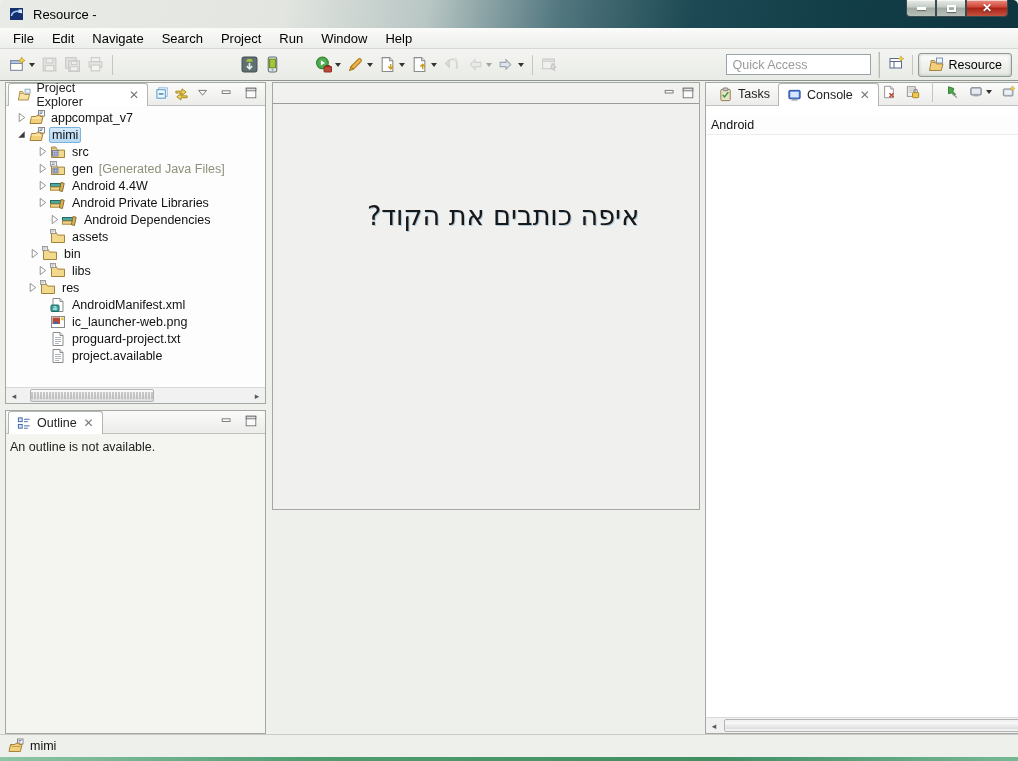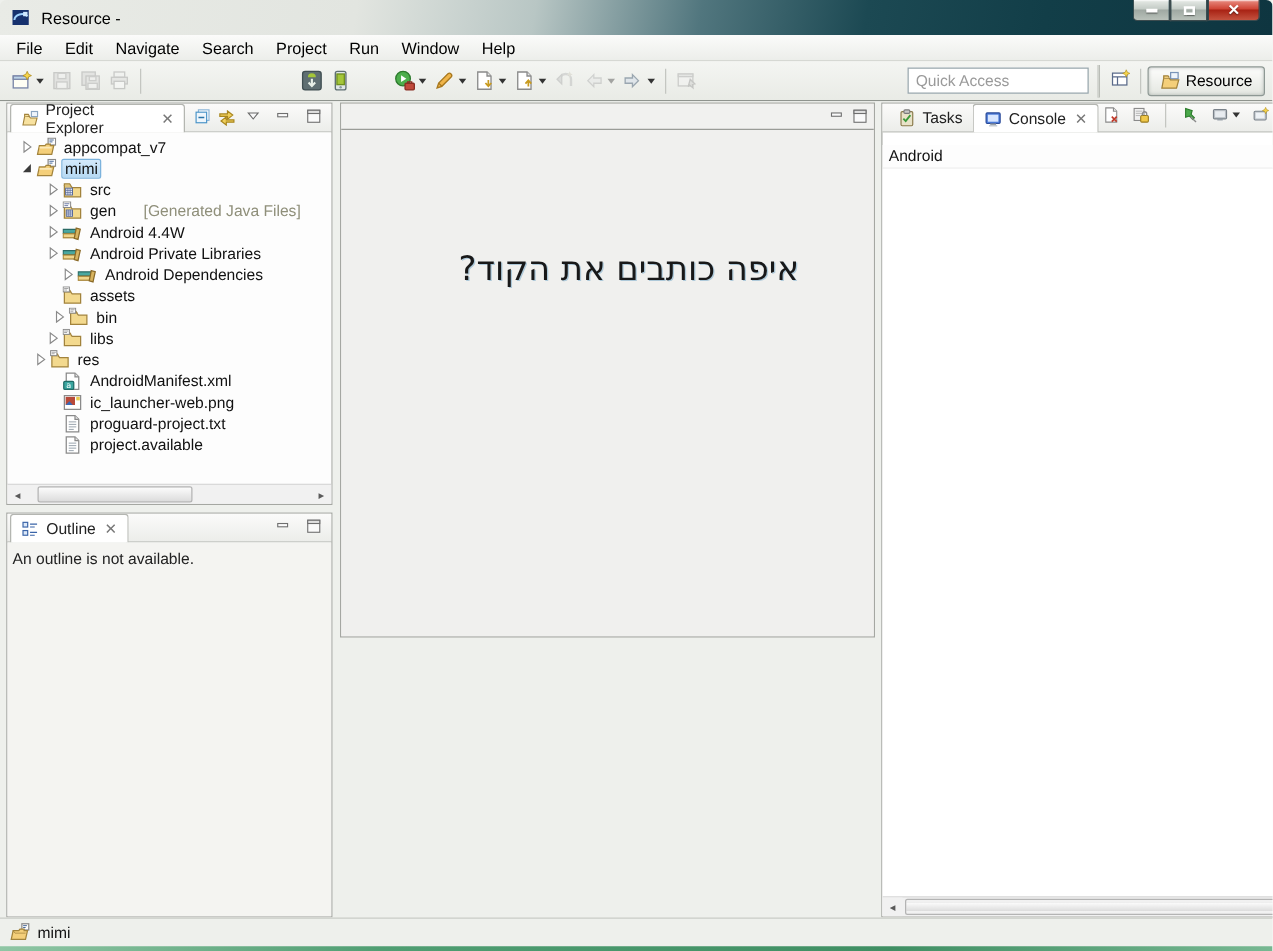--- a/index.html
+++ b/index.html
@@ -75,21 +75,21 @@
   .vt-right .icon { width:14px; height:14px; }
 
   
   .pe { height:322px; flex:0 0 322px; }
   .tree { flex:1; background:#fdfdfd; overflow:hidden; padding-top:3px; }
   .tree-row { display:flex; align-items:center; height:17px; white-space:nowrap; }
   .twistie { width:11px; height:11px; flex:0 0 11px; margin-right:2px; }
   .tree-icon { width:16px; height:16px; flex:0 0 16px; margin-right:4px; }
   .tree-label { font-size:12.5px; padding:0 2px; }
   .tree-label.sel { background:linear-gradient(#d3e9fb,#b6d9f3); border:1px solid #7cb3dd; border-radius:2px; }
-  .tree-suffix { color:#8f8f7a; margin-left:20px; font-size:12.5px;text-align:center; }
+  .tree-suffix { color:#8f8f7a; margin-left:4px; font-size:12.5px;text-align:center; }
 
   
   .hscroll { height:16px; flex:0 0 16px; background:#f1f1f1; border-top:1px solid #d9d9d9;
     display:flex; align-items:center; }
   .sb-arrow { width:16px; height:100%; display:flex; align-items:center; justify-content:center;
     color:#5a5a5a; font-size:9px; background:#f1f1f1; }
   .sb-track { flex:1; height:100%; position:relative; }
   .sb-thumb { position:absolute; top:1px; bottom:1px; border:1px solid #b4b4b4; border-radius:2px;
     background:linear-gradient(#fcfcfc,#dcdcdc);
     background-image:linear-gradient(90deg,transparent 46%,#9a9a9a 46%,#9a9a9a 54%,transparent 54%),linear-gradient(#fcfcfc,#dcdcdc);
@@ -509,21 +509,21 @@
               <span class="icon tree-icon">
                 <svg viewBox="0 0 16 16">
                   <path d="M1.5 13.5v-9h5l1.2 1.6h6.8v7.4z" fill="#f3d98e" stroke="#a2833c"></path>
                   <path d="M1.5 4.5V3h4.2l1 1.5" fill="#f3d98e" stroke="#a2833c"></path>
                   <rect x=".5" y=".5" width="5" height="4" fill="#fff" stroke="#888" stroke-width=".8"></rect>
                   <path d="M1.3 1.8h3.4M1.3 3h2.4" stroke="#888" stroke-width=".6" fill="none"></path>
                 </svg>
               </span>
               <span class="tree-label">assets</span>
             </div>
-            <div class="tree-row" style="padding-left: 36px; align-items: center;">
+            <div class="tree-row" style="padding-left: 23px; align-items: center;">
               <span class="twistie"><svg viewBox="0 0 12 12">
                   <path d="M3.5 1.5l6 4.5-6 4.5z" fill="#fff" stroke="#8a8a8a"></path>
                 </svg></span>
               <span class="icon tree-icon">
                 <svg viewBox="0 0 16 16">
                   <path d="M1.5 13.5v-9h5l1.2 1.6h6.8v7.4z" fill="#f3d98e" stroke="#a2833c"></path>
                   <path d="M1.5 4.5V3h4.2l1 1.5" fill="#f3d98e" stroke="#a2833c"></path>
                   <rect x=".5" y=".5" width="5" height="4" fill="#fff" stroke="#888" stroke-width=".8"></rect>
                   <path d="M1.3 1.8h3.4M1.3 3h2.4" stroke="#888" stroke-width=".6" fill="none"></path>
                 </svg>

